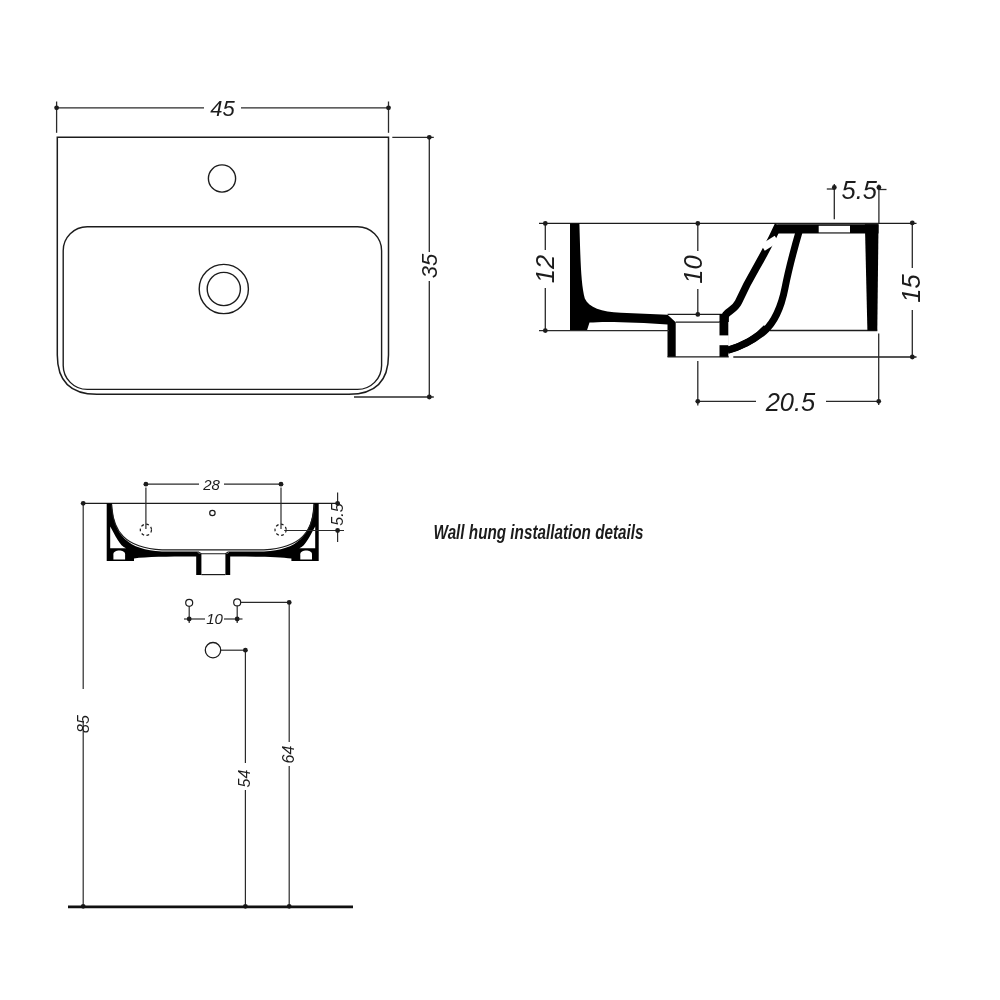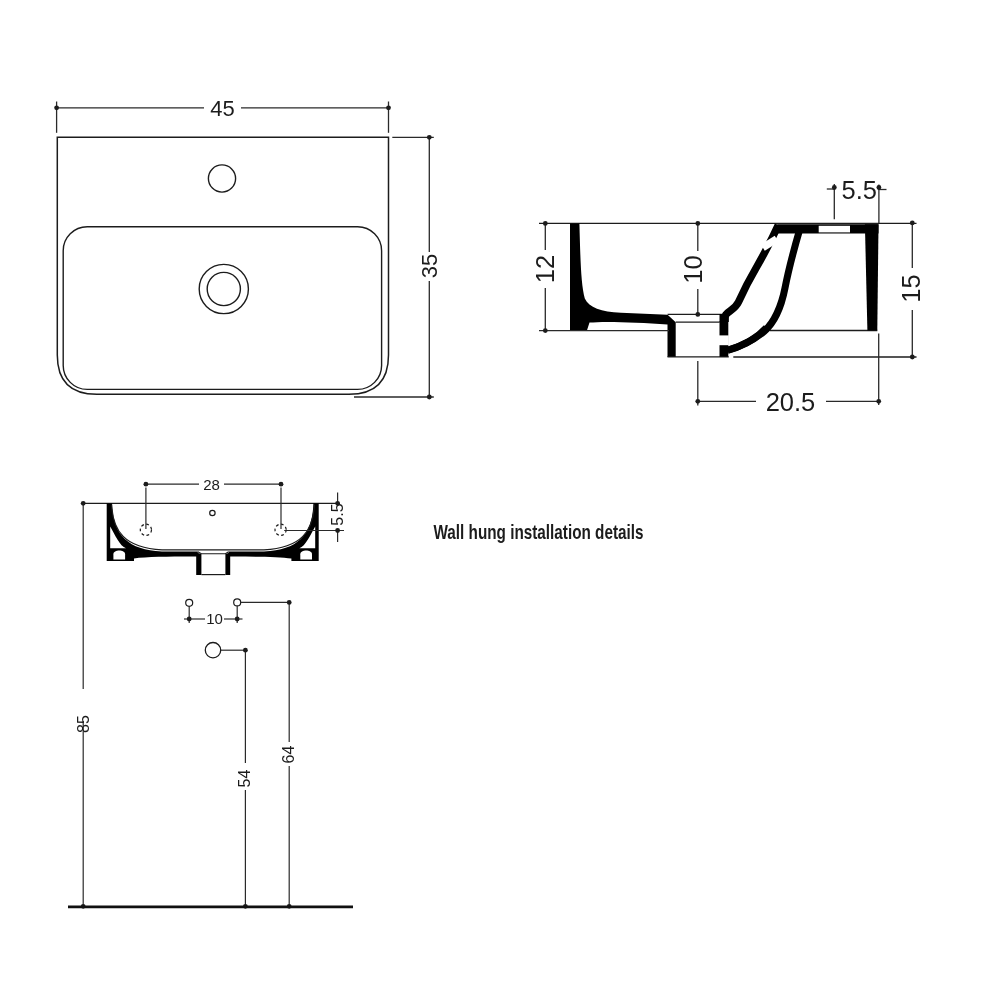--- a/index.html
+++ b/index.html
@@ -1,16 +1,16 @@
 <!DOCTYPE html>
 <html><head>
 <meta charset="utf-8">
 <style>
   html,body{margin:0;padding:0;background:#ffffff;}
-  .wrap{width:1000px;height:925px;position:relative;background:#d946ef;}
+  .wrap{width:1000px;height:925px;position:relative;background:#d946ef;font-style:italic;}
   svg{position:absolute;left:0;top:0;}
   text{font-family:"Liberation Sans",sans-serif;fill:#1c1c1c;}
 </style>
 </head>
 <body>
 <div class="wrap">
 <svg width="1000" height="1000" viewBox="0 0 1000 1000">
 
   <rect x="0" y="0" width="1000" height="1000" fill="#ffffff"></rect>
 

